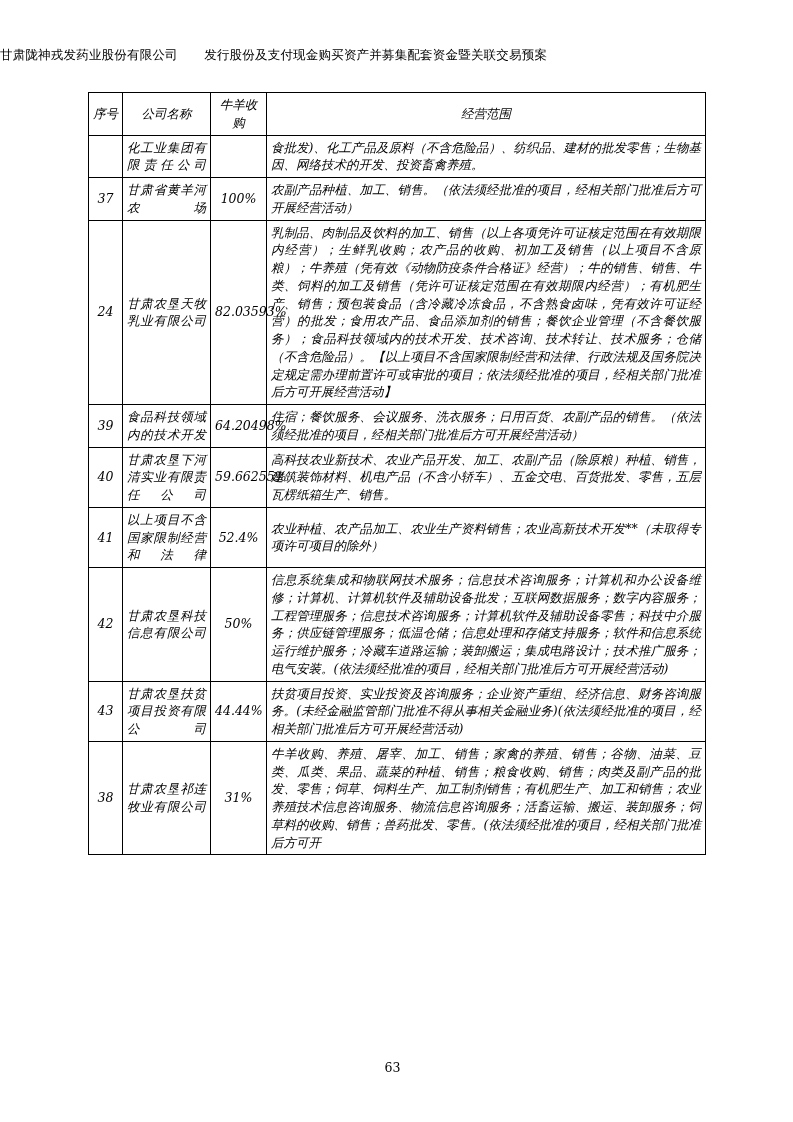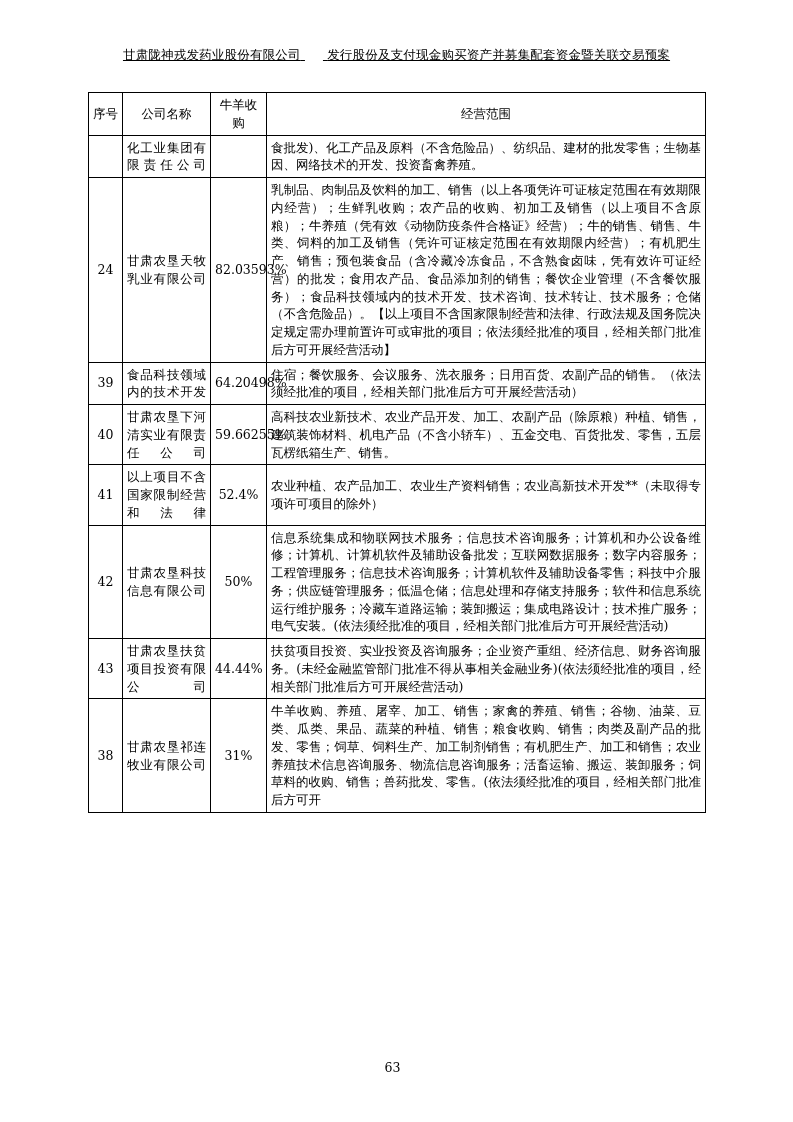--- a/index.html
+++ b/index.html
@@ -15,37 +15,36 @@
     position: relative;
     box-sizing: border-box;
     font-family: "DejaVu Serif", "Liberation Serif", serif;
     color: #000000;
   }
   .header {
     position: absolute;
     top: 47px;
     left: 0;
     width: 793px;
-    text-align: center;
     font-size: 12.5px;
     letter-spacing: 0.2px;
     white-space: nowrap;
-    text-decoration: underline;
   }
   .header .gap {
     display: inline-block;
     width: 18px;
   }
   table.main {
     position: absolute;
     top: 92px;
     left: 88px;
     width: 617px;
     border-collapse: collapse;
     table-layout: fixed;
+    font-style: italic;
   }
   table.main td, table.main th {
     border: 1px solid #000000;
     vertical-align: middle;
     padding: 3px 4px;
     font-size: 12.5px;
     line-height: 1.42;
     font-weight: normal;
   }
   col.c-seq { width: 34px; }
@@ -117,20 +116,26 @@
       </tr>
     </thead>
     <tbody>
       <tr>
         <td class="cell-seq"></td>
         <td class="cell-name">化工业集团有限责任公司</td>
         <td class="cell-ratio"></td>
         <td class="cell-scope">食批发)、化工产品及原料（不含危险品）、纺织品、建材的批发零售；生物基因、网络技术的开发、投资畜禽养殖。</td>
       </tr>
       <tr>
+        <td class="cell-seq">37</td>
+        <td class="cell-name">甘肃省黄羊河农场</td>
+        <td class="cell-ratio">100%</td>
+        <td class="cell-scope">农副产品种植、加工、销售。（依法须经批准的项目，经相关部门批准后方可开展经营活动）</td>
+      </tr>
+      <tr>
         <td class="cell-seq">24</td>
         <td class="cell-name">甘肃农垦天牧乳业有限公司</td>
         <td class="cell-ratio">82.03593%</td>
         <td class="cell-scope">乳制品、肉制品及饮料的加工、销售（以上各项凭许可证核定范围在有效期限内经营）；生鲜乳收购；农产品的收购、初加工及销售（以上项目不含原粮）；牛养殖（凭有效《动物防疫条件合格证》经营）；牛的销售、销售、牛类、饲料的加工及销售（凭许可证核定范围在有效期限内经营）；有机肥生产、销售；预包装食品（含冷藏冷冻食品，不含熟食卤味，凭有效许可证经营）的批发；食用农产品、食品添加剂的销售；餐饮企业管理（不含餐饮服务）；食品科技领域内的技术开发、技术咨询、技术转让、技术服务；仓储（不含危险品）。【以上项目不含国家限制经营和法律、行政法规及国务院决定规定需办理前置许可或审批的项目；依法须经批准的项目，经相关部门批准后方可开展经营活动】</td>
       </tr>
       <tr>
         <td class="cell-seq">39</td>
         <td class="cell-name">食品科技领域内的技术开发</td>
         <td class="cell-ratio">64.20498%</td>
         <td class="cell-scope">住宿；餐饮服务、会议服务、洗衣服务；日用百货、农副产品的销售。（依法须经批准的项目，经相关部门批准后方可开展经营活动）</td>

